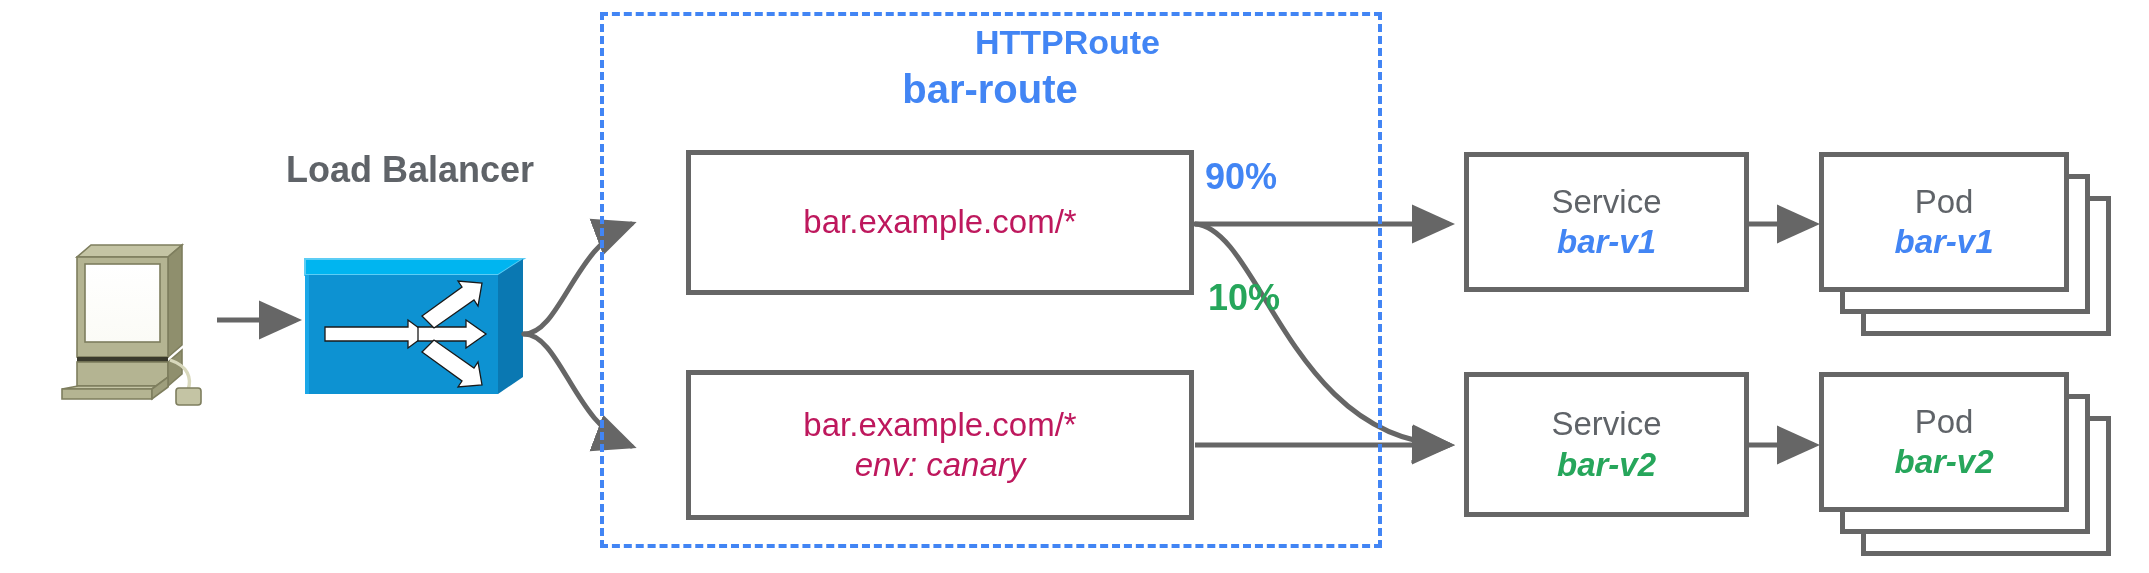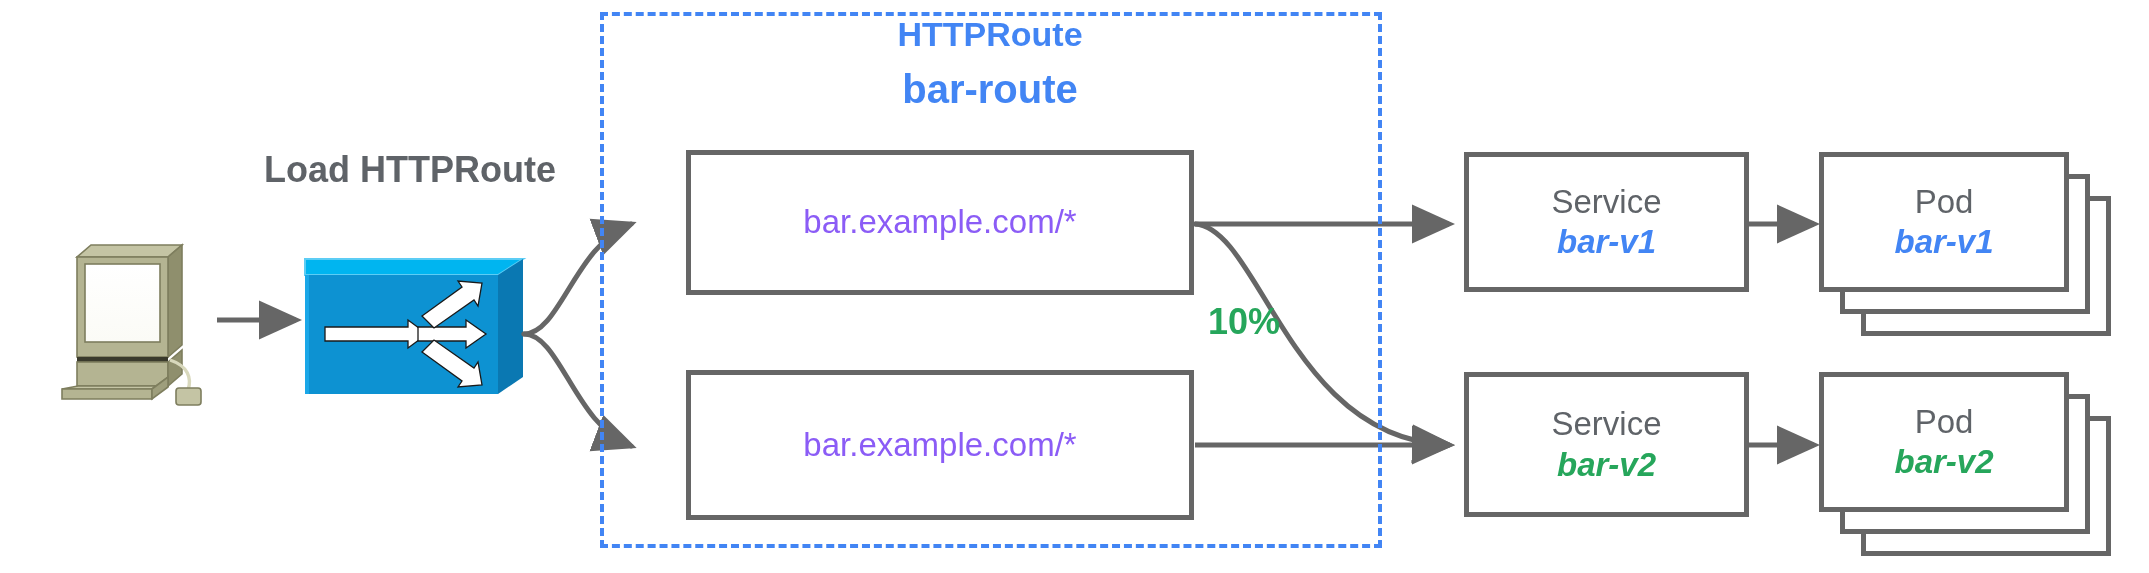--- a/index.html
+++ b/index.html
@@ -37,21 +37,21 @@
   }
   .lbl-blue {
     color: #4285f4;
     font-weight: bold;
   }
   .lbl-green {
     color: #26a65b;
     font-weight: bold;
   }
   .box-text {
-    color: #8b5cf6;
+    color: #be185d;
     font-weight: normal;
   }
   .node-box {
     position: absolute;
     box-sizing: border-box;
     border: 5px solid #666666;
     background: #ffffff;
   }
   .stack-layer {
     position: absolute;
@@ -152,38 +152,40 @@
     <path d="M1195,224 L1449,224" fill="none" stroke="#666666" stroke-width="5" marker-end="url(#arrowGray)"></path>
 
     <path d="M1195,224 C1260,228 1290,440 1449,445" fill="none" stroke="#666666" stroke-width="5" stroke-linecap="round" marker-end="url(#arrowGray)"></path>
 
     <path d="M1195,445 L1449,445" fill="none" stroke="#666666" stroke-width="5" marker-end="url(#arrowGray)"></path>
 
     <path d="M1748,224 L1814,224" fill="none" stroke="#666666" stroke-width="5" marker-end="url(#arrowGray)"></path>
     <path d="M1748,445 L1814,445" fill="none" stroke="#666666" stroke-width="5" marker-end="url(#arrowGray)"></path>
   </svg>
 
-  <div class="txt lbl-gray" style="left:245px; top:148px; width:330px; font-size:36px;">Load HTTPRoute</div>
+  <div class="txt lbl-gray" style="left:245px; top:148px; width:330px; font-size:36px;">Load Balancer</div>
 
   <div class="route-group" style="left:600px; top:12px; width:782px; height:536px;"></div>
 
-  <div class="txt lbl-blue" style="left:820px; top:14px; width:340px; font-size:34px;">HTTPRoute</div>
+  <div class="txt lbl-blue" style="left:820px; top:22px; width:340px; font-size:34px;text-align:right;">HTTPRoute</div>
   <div class="txt lbl-blue" style="left:820px; top:65px; width:340px; font-size:40px;">bar-route</div>
 
   <div class="node-box" style="left:686px; top:150px; width:508px; height:145px;"></div>
   <div class="centered-stack" style="left:686px; top:150px; width:508px; height:145px;">
     <span class="txt box-text line1" style="position:static; font-size:33px;">bar.example.com/*</span>
   </div>
 
   <div class="node-box" style="left:686px; top:370px; width:508px; height:150px;"></div>
   <div class="centered-stack" style="left:686px; top:370px; width:508px; height:150px;">
     <span class="txt box-text line1" style="position:static; font-size:33px;">bar.example.com/*</span>
-  </div>
-
-  <div class="txt lbl-green" style="left:1208px; top:300px; width:130px; font-size:36px; text-align:left;">10%</div>
+    <span class="txt box-text line2" style="position:static; font-size:33px;">env: canary</span>
+  </div>
+
+  <div class="txt lbl-blue" style="left:1205px; top:155px; width:130px; font-size:36px; text-align:left;">90%</div>
+  <div class="txt lbl-green" style="left:1208px; top:276px; width:130px; font-size:36px; text-align:left;">10%</div>
 
   <div class="node-box" style="left:1464px; top:152px; width:285px; height:140px;"></div>
   <div class="centered-stack" style="left:1464px; top:152px; width:285px; height:140px;">
     <span class="txt lbl-gray line1" style="position:static; font-size:33px; font-weight:normal;">Service</span>
     <span class="txt lbl-blue line2" style="position:static; font-size:33px;">bar-v1</span>
   </div>
 
   <div class="node-box" style="left:1464px; top:372px; width:285px; height:145px;"></div>
   <div class="centered-stack" style="left:1464px; top:372px; width:285px; height:145px;">
     <span class="txt lbl-gray line1" style="position:static; font-size:33px; font-weight:normal;">Service</span>

